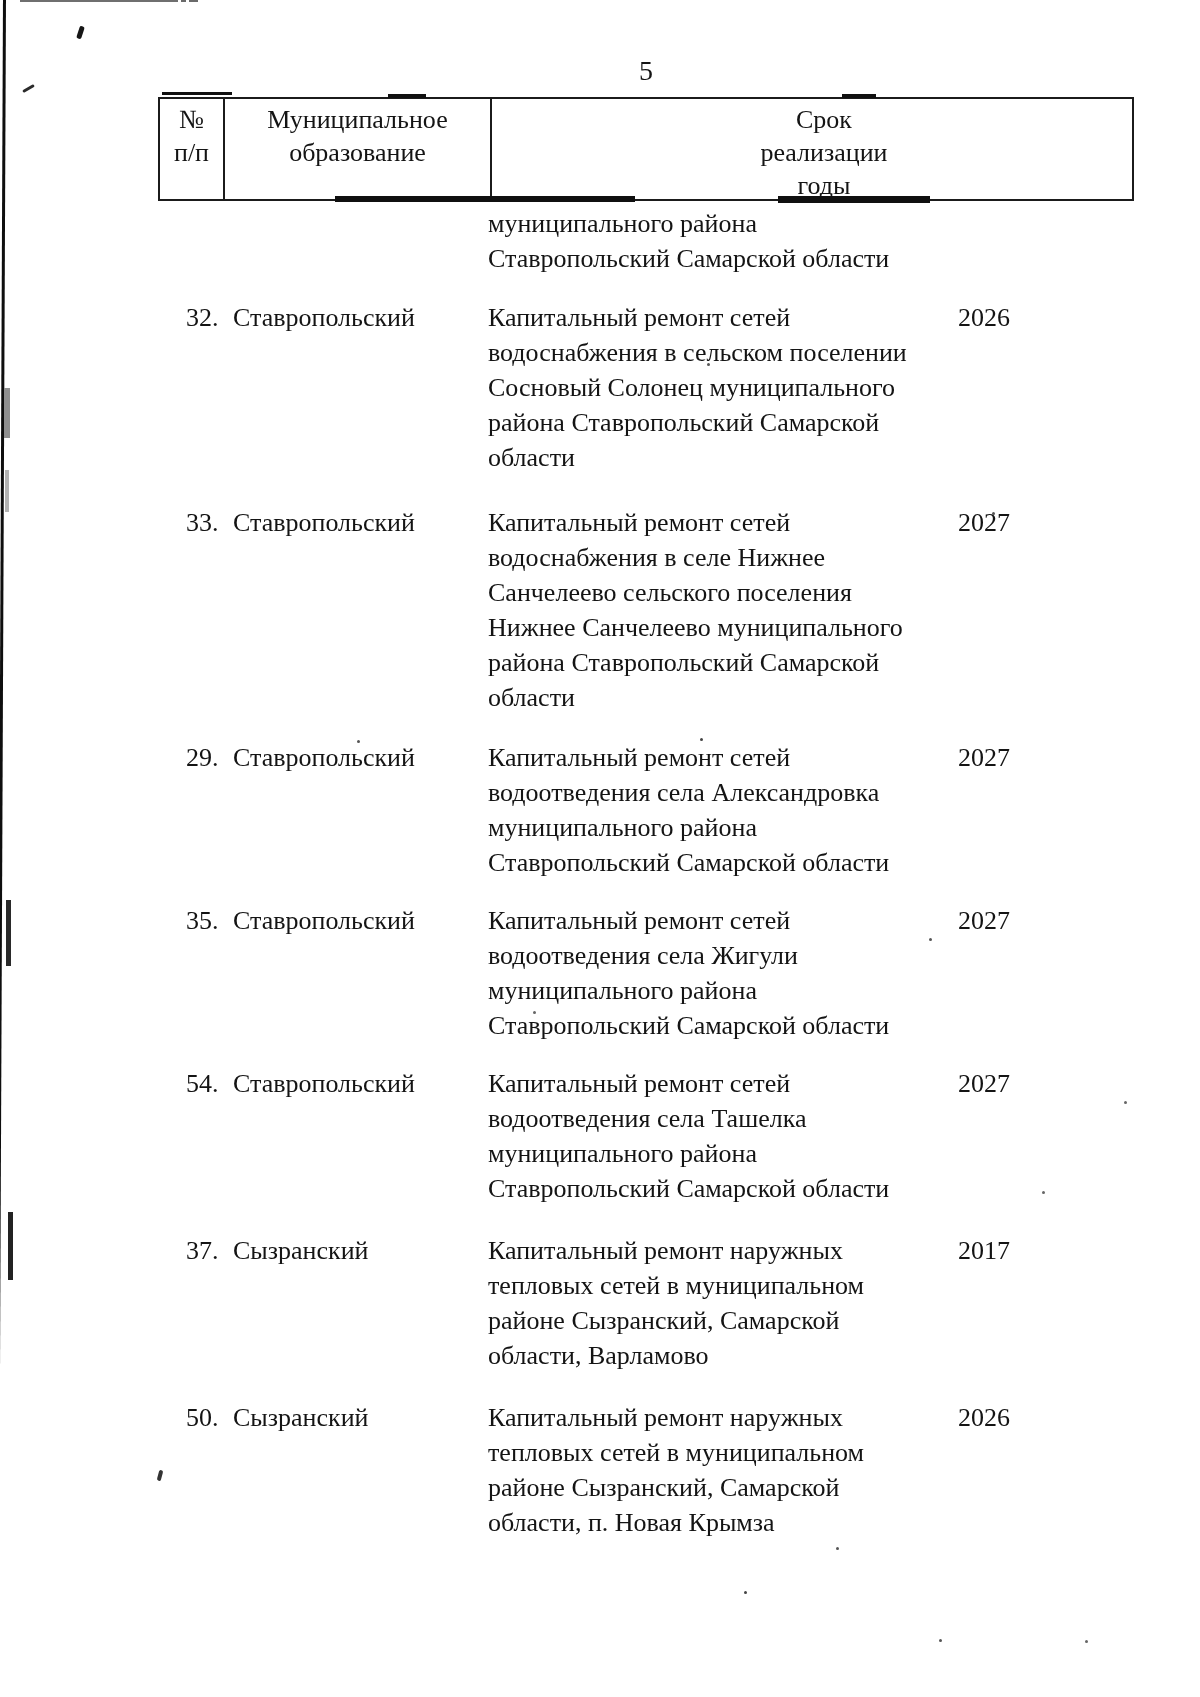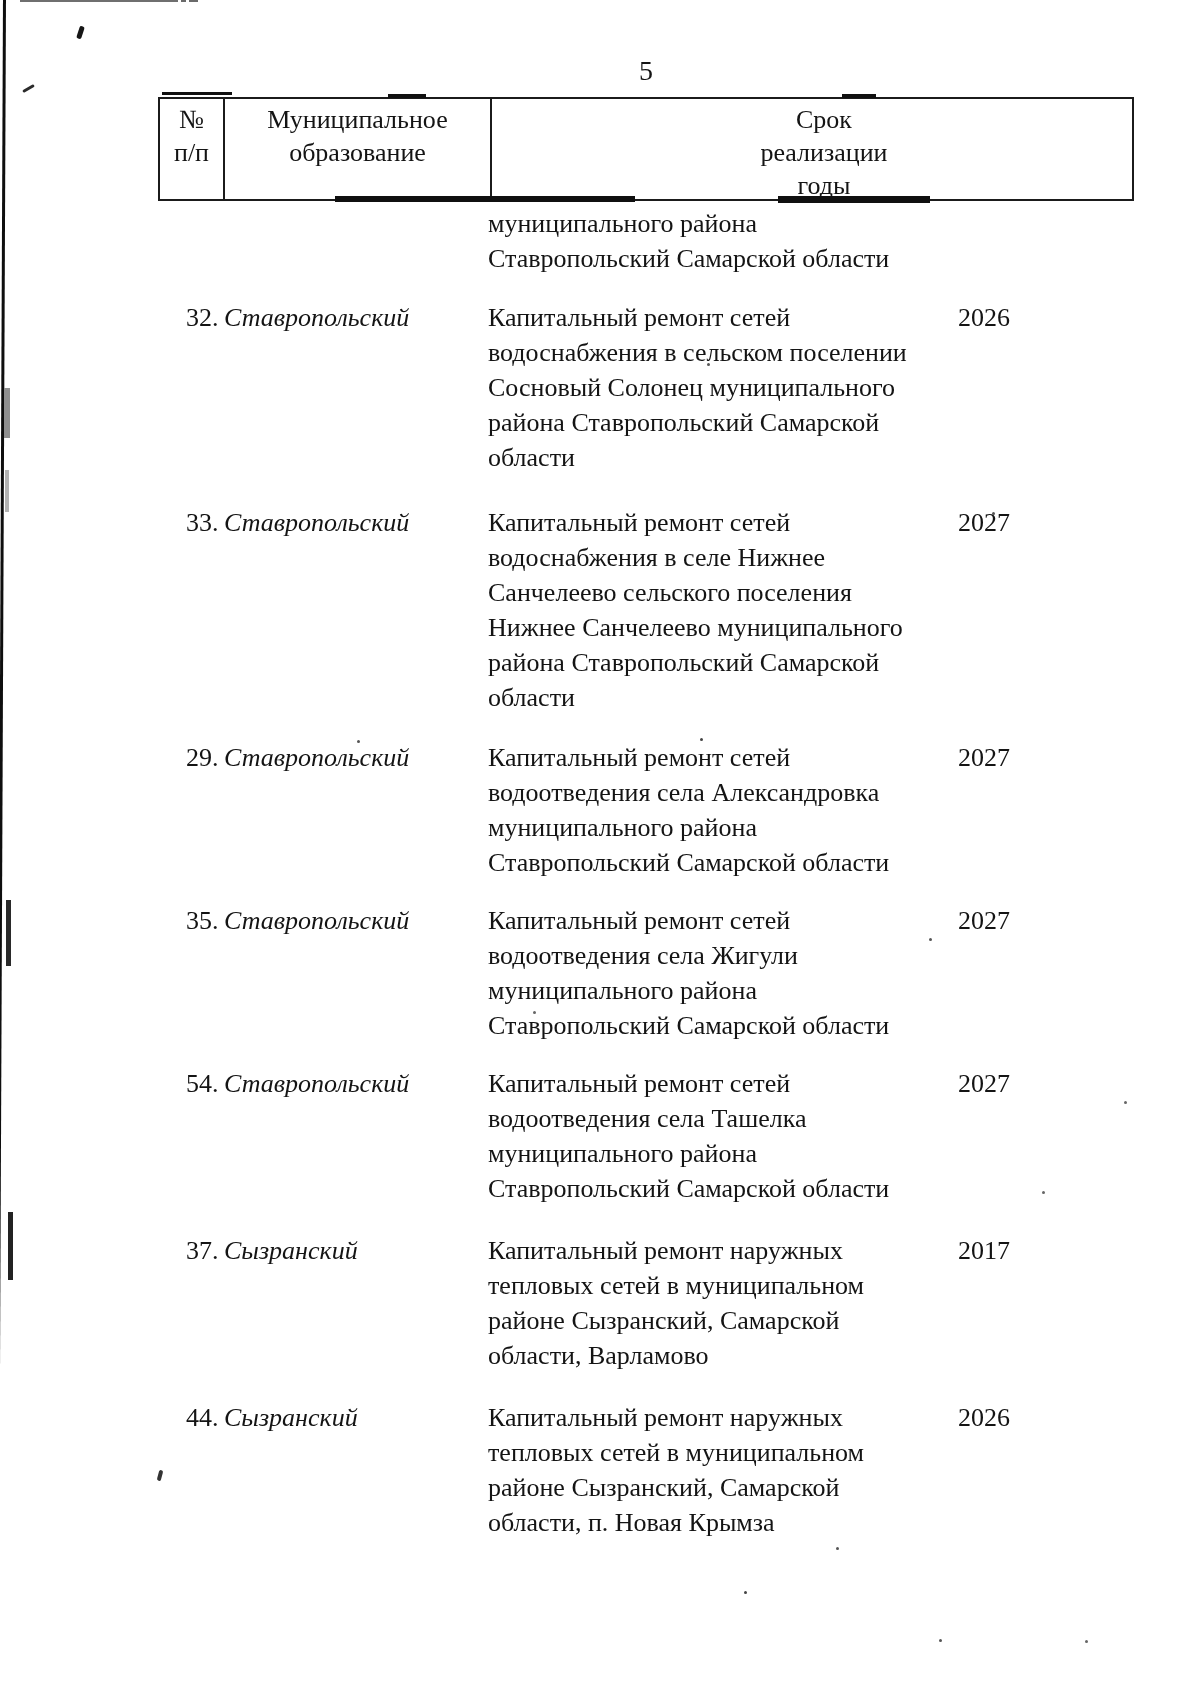--- a/index.html
+++ b/index.html
@@ -45,21 +45,21 @@
   .th-act  { width: 470px; border-right: 2px solid #1b1b1b; }
   .th-term { flex: 1; margin-left: 24px; }
   
   .cont-cell {
     position: absolute; left: 488px; top: 206px; width: 470px;
     white-space: pre-line;
   }
   .trow { position: absolute; left: 0; width: 1200px; height: 0; }
   .trow .cell { position: absolute; top: 0; }
   .cell-num  { left: 174px; width: 52px; margin-left: 12px; }
-  .cell-muni { left: 224px; width: 250px; white-space: nowrap; font-style: italic; }
+  .cell-muni { left: 233px; width: 250px; white-space: nowrap; }
   .cell-act  { left: 488px; width: 470px; white-space: pre-line; }
   .cell-year { left: 958px; width: 176px; }
 </style>
 </head>
 <body>
 
 <div class="page">
 
   <div class="left-scan-line"></div>
   <div class="scan-seg" style="left:4px; top:388px; width:6px; height:50px; background:#8f8f8f;"></div>
@@ -146,21 +146,21 @@
       <div class="trow" style="top: 1233px;">
         <div class="cell cell-num">37.</div>
         <div class="cell cell-muni">Сызранский</div>
         <div class="cell cell-act">Капитальный ремонт наружных
 тепловых сетей в муниципальном
 районе Сызранский, Самарской
 области, Варламово</div>
         <div class="cell cell-year">2017</div>
       </div>
       <div class="trow" style="top: 1400px;">
-        <div class="cell cell-num">44.</div>
+        <div class="cell cell-num">50.</div>
         <div class="cell cell-muni">Сызранский</div>
         <div class="cell cell-act">Капитальный ремонт наружных
 тепловых сетей в муниципальном
 районе Сызранский, Самарской
 области, п. Новая Крымза</div>
         <div class="cell cell-year">2026</div>
       </div>
     </div>
 
   <div class="speck" style="left:357px; top:740px; width:3px; height:3px; background:#555;"></div>

